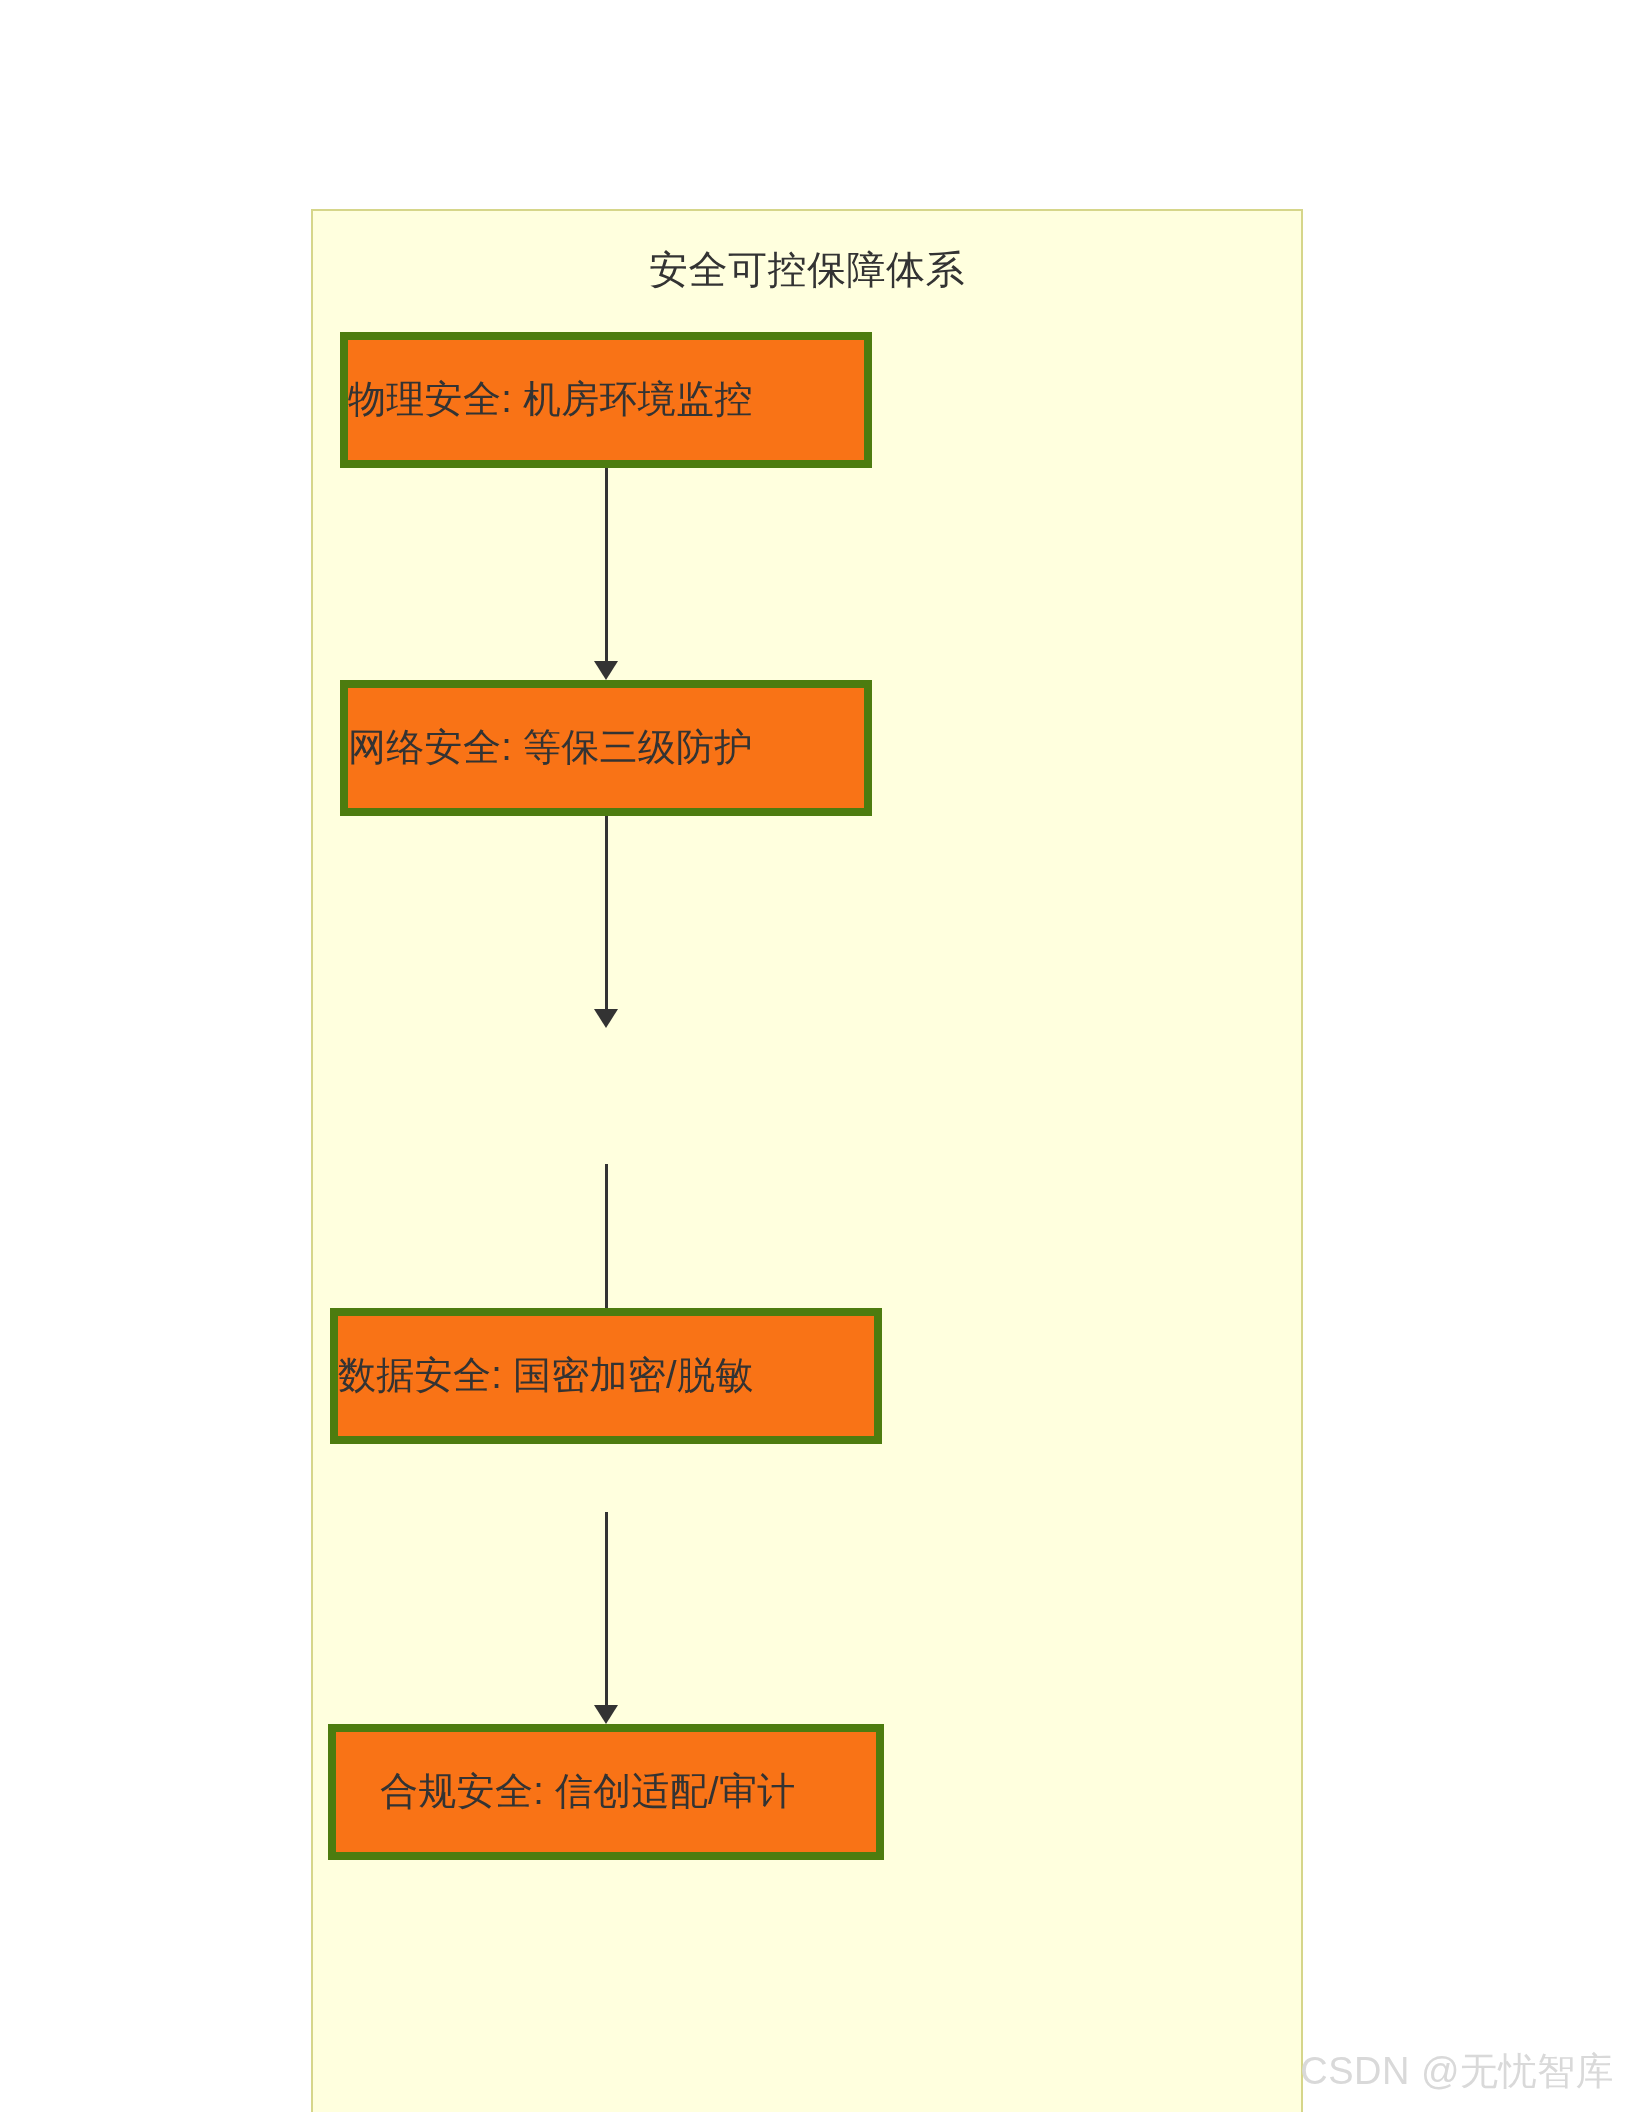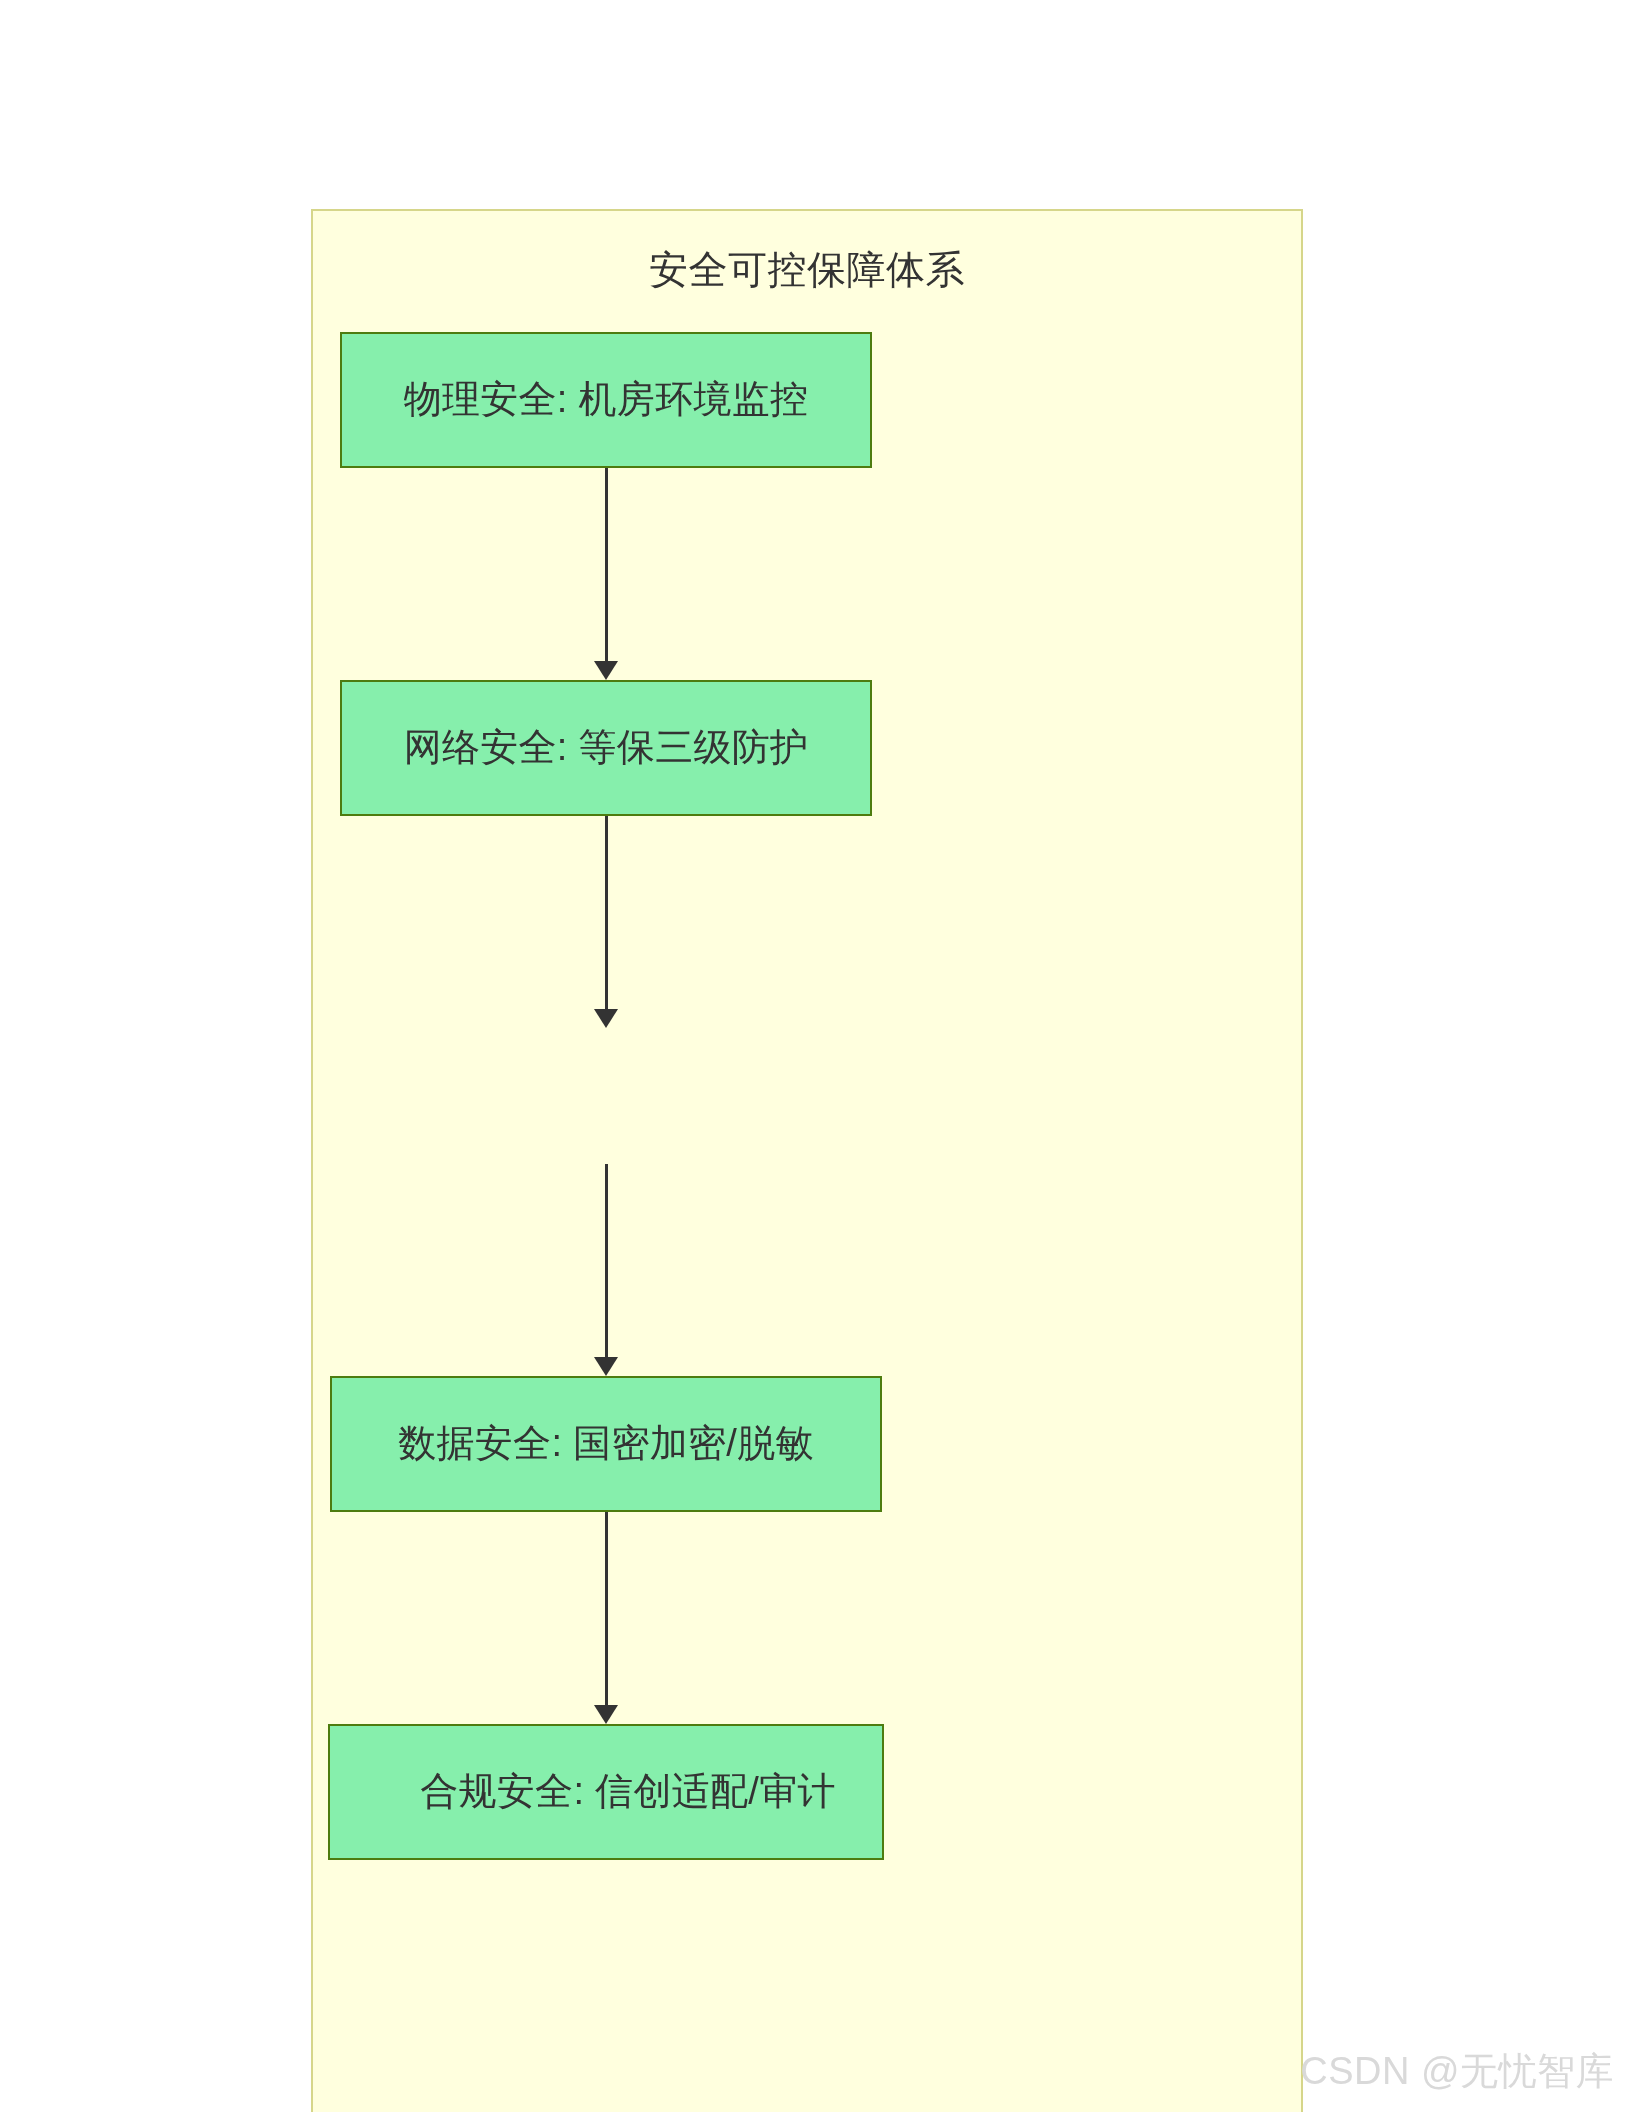--- a/index.html
+++ b/index.html
@@ -43,39 +43,38 @@
     font-size: 39px;
     color: #333333;
     letter-spacing: 0.5px;
     line-height: 1.2;
     white-space: nowrap;
   }
 
   
   .node {
     position: absolute;
-    background: #86efac;
-    border: 2px solid #4d7c0f;
+    background: #f97316;
+    border: 8px solid #4d7c0f;
     box-sizing: border-box;
     display: flex;
     align-items: center;
-    justify-content: center;
   }
   .node-label {
     font-size: 38px;
     color: #333333;
     white-space: nowrap;
     letter-spacing: 0.3px;
     line-height: 1.25;
   }
 
   #node-0 { left: 340px; top: 332px;  width: 532px; height: 136px; }
   #node-1 { left: 340px; top: 680px;  width: 532px; height: 136px; }
   #node-2 { left: 313px; top: 1028px; width: 586px; height: 136px; }
-  #node-3 { left: 330px; top: 1376px; width: 552px; height: 136px; }
+  #node-3 { left: 330px; top: 1308px; width: 552px; height: 136px; }
   #node-4 { left: 328px; top: 1724px; width: 556px; height: 136px; padding-left: 44px; }
 
   
   .edge {
     position: absolute;
     left: 605px;
     width: 3px;
     background: #333333;
   }
   .arrowhead {

